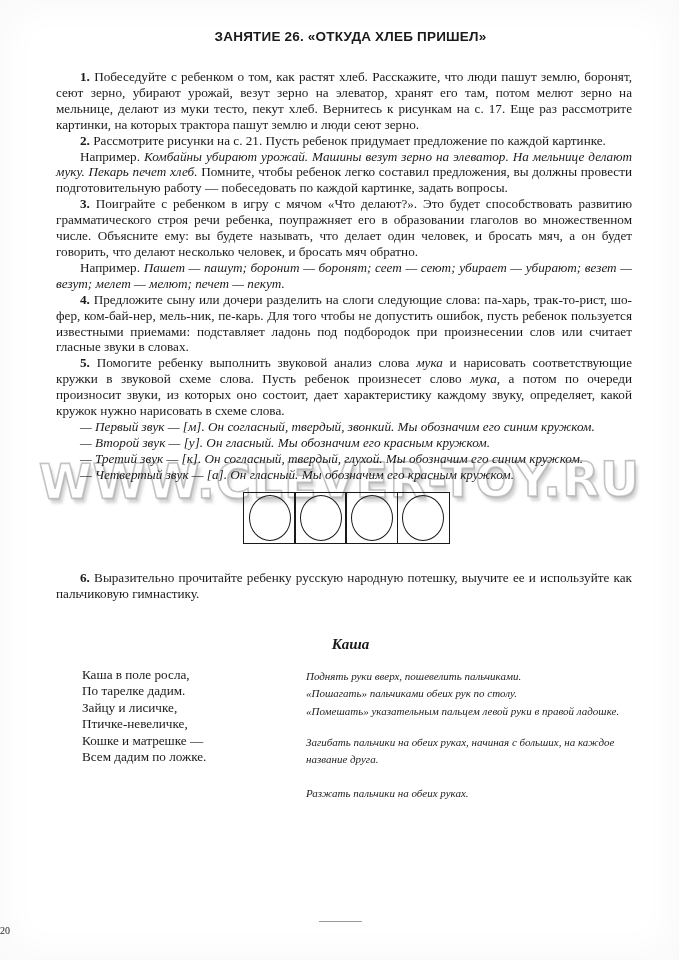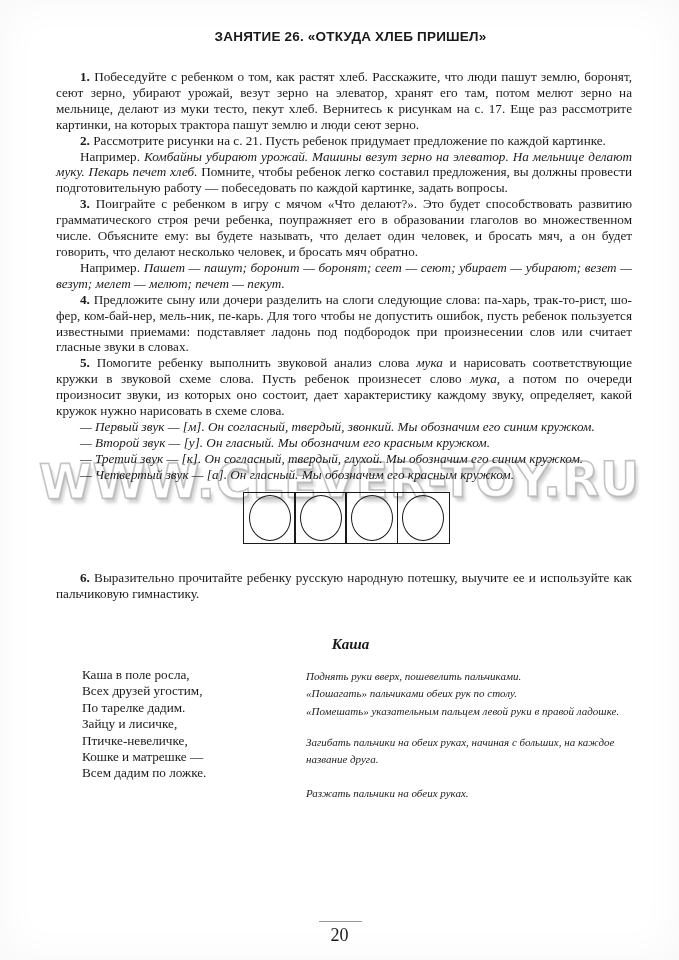--- a/index.html
+++ b/index.html
@@ -88,21 +88,21 @@
     z-index:1;
     transform:rotate(-0.3deg);
     white-space:nowrap;
   }
   .footer-rule{
     position:absolute;top:921px;left:319px;width:43px;
     border-top:1px solid #9a9a9a;height:0;z-index:2;
   }
   .page-number{
     position:absolute;top:925px;left:0;width:679px;
-    text-align:center;font-size:18px;z-index:2;
+    font-size:10px;z-index:2;
   }
 </style>
 </head>
 <body>
 
 <div class="page">
 
   <div class="watermark">WWW.CLEVER-TOY.RU</div>
 
   <h1 class="title">ЗАНЯТИЕ 26. «ОТКУДА ХЛЕБ ПРИШЕЛ»</h1>
@@ -138,21 +138,20 @@
 
   <div class="p6block">
     <p><span class="pnum">6.</span><span> Выразительно прочитайте ребенку русскую народную потешку, выучите ее и используйте как пальчиковую гимнастику.</span></p>
   </div>
 
   <div class="poem-title">Каша</div>
 
   <div class="poem">
     <div class="poem-left">
       <div>Каша в поле росла,</div>
-      <div>Всех друзей угостим,</div>
       <div>По тарелке дадим.</div>
       <div>Зайцу и лисичке,</div>
       <div>Птичке-невеличке,</div>
       <div>Кошке и матрешке —</div>
       <div>Всем дадим по ложке.</div>
     </div>
     <div class="poem-right">
       <div class="poem-action a0">Поднять руки вверх, пошевелить пальчиками.</div>
       <div class="poem-action a1">«Пошагать» пальчиками обеих рук по столу.</div>
       <div class="poem-action a2">«Помешать» указательным пальцем левой руки в правой ладошке.</div>

